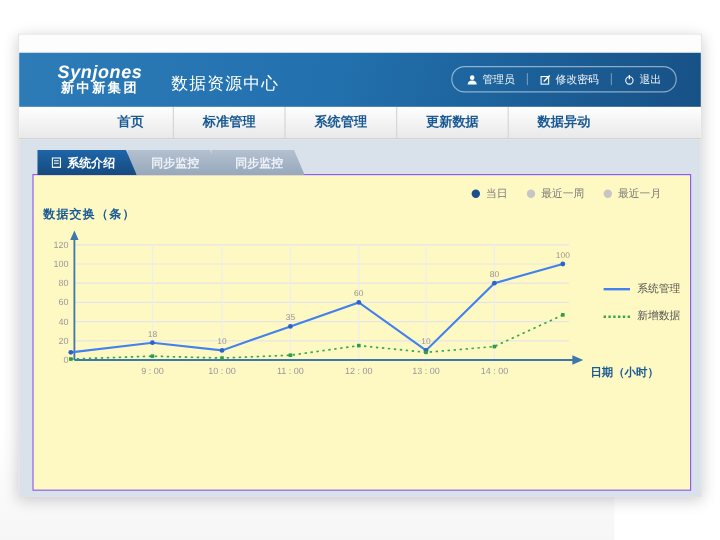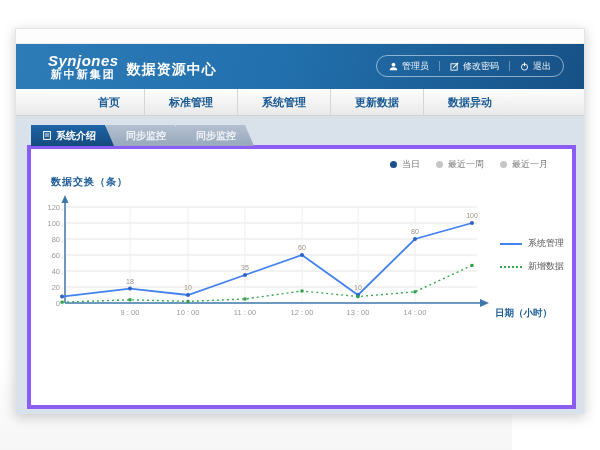--- a/index.html
+++ b/index.html
@@ -10,21 +10,21 @@
   .page { position:absolute; left:15px; top:28px; width:570px; height:386px;
           background:#fff; box-shadow:0 3px 12px rgba(0,0,0,0.20); border:1px solid #e4e4e4; }
 
   .chrome-strip { height:15px; background:#fdfdfd; border-bottom:1px solid #efefef; }
 
   
   .hdr { position:relative; height:45px; background:linear-gradient(105deg,#2d7cb8 0%,#2271ae 45%,#175186 100%); display:flex; align-items:center; }
   .logo { margin-left:32px; color:#fff; line-height:1.05; text-align:center; }
   .logo-en { font-size:15px; font-weight:bold; letter-spacing:0.5px; font-style:italic; }
   .logo-cn { font-size:11px; font-weight:bold; letter-spacing:2px; }
-  .hdr-title { color:#fff; font-size:14px; font-weight:bold; margin-left:8px; margin-top:6px; letter-spacing:1px; }
+  .hdr-title { color:#fff; font-size:14px; font-weight:normal; margin-left:24px; margin-top:6px; letter-spacing:1px; }
   .user-pill { position:absolute; right:20px; top:11px; height:22px; display:flex; align-items:center;
                border:1px solid rgba(255,255,255,0.5); border-radius:11px; padding:0 12px; }
   .upill-item { display:flex; align-items:center; gap:4px; color:#f2f6fa; font-size:9px; cursor:pointer;justify-content:flex-end; }
   .upill-sep { width:1px; height:10px; background:rgba(255,255,255,0.35); margin:0 10px; }
   .upill-item svg { display:block; }
 
   
   .nav { height:27px; background:linear-gradient(#fefefe,#e9e9e9); border-bottom:1px solid #d2d2d2;
          display:flex; align-items:center; padding-left:58px; }
   .nav-item { font-size:11px; font-weight:bold; color:#1a5a94; padding:0 24px; text-decoration:none; cursor:pointer; line-height:26px; }
@@ -33,28 +33,28 @@
   
   .content { height:298px; background:#d9e1ea; padding-top:9px; }
 
   .tabs { display:flex; margin-left:15px; position:relative; z-index:2; height:21px; }
   .tab { position:relative; height:21px; display:flex; align-items:center; font-size:10px; font-weight:bold;
          padding:0 18px 0 12px; cursor:pointer; clip-path:polygon(0 0, calc(100% - 9px) 0, 100% 100%, 0 100%);justify-content:flex-end; }
   .tab.active { background:linear-gradient(#1e65a8,#154a7e); color:#fff; z-index:3; }
   .tab.inactive { background:linear-gradient(#b3c0d0,#97a8bc); color:#eef2f7; margin-left:-8px; z-index:1; padding-left:20px; }
   .tab-ico { margin-right:5px; display:flex; }
 
-  .panel { position:relative; margin:0 8px 0 11px; height:264px; background:#ffffff; border:4px solid #8b5cf6; margin-top:-1px; z-index:1; }
+  .panel { position:relative; margin:0 8px 0 11px; height:264px; background:#fef9c3; border:1px solid #8b5cf6; margin-top:-1px; z-index:1; }
 
   .radios { position:absolute; top:9px; right:24px; display:flex; align-items:center; gap:16px; }
   .radio { display:flex; align-items:center; gap:5px; cursor:pointer; }
   .radio-dot { width:7px; height:7px; border-radius:50%; }
   .radio-label { font-size:9px; color:#777; }
 
-  .ylabel { position:absolute; left:20px; top:26px; font-size:10px; font-weight:bold; color:#1a5b96; letter-spacing:1px; }
+  .ylabel { position:absolute; left:8px; top:26px; font-size:10px; font-weight:bold; color:#1a5b96; letter-spacing:1px; }
 
   #chart { position:absolute; left:8px; top:40px; }
   .tick-txt { font-size:7.5px; fill:#999; }
   .pt-label { font-size:7px; fill:#9b9186; }
   .axis-title { font-size:9.5px; font-weight:bold; fill:#1a5b96; }
 
   .legend { position:absolute; right:8px; top:88px; display:flex; flex-direction:column; gap:10px; }
   .lg-row { display:flex; align-items:center; gap:6px; }
   .lg-line { width:22px; height:0; }
   .lg-txt { font-size:9px; color:#555; }

